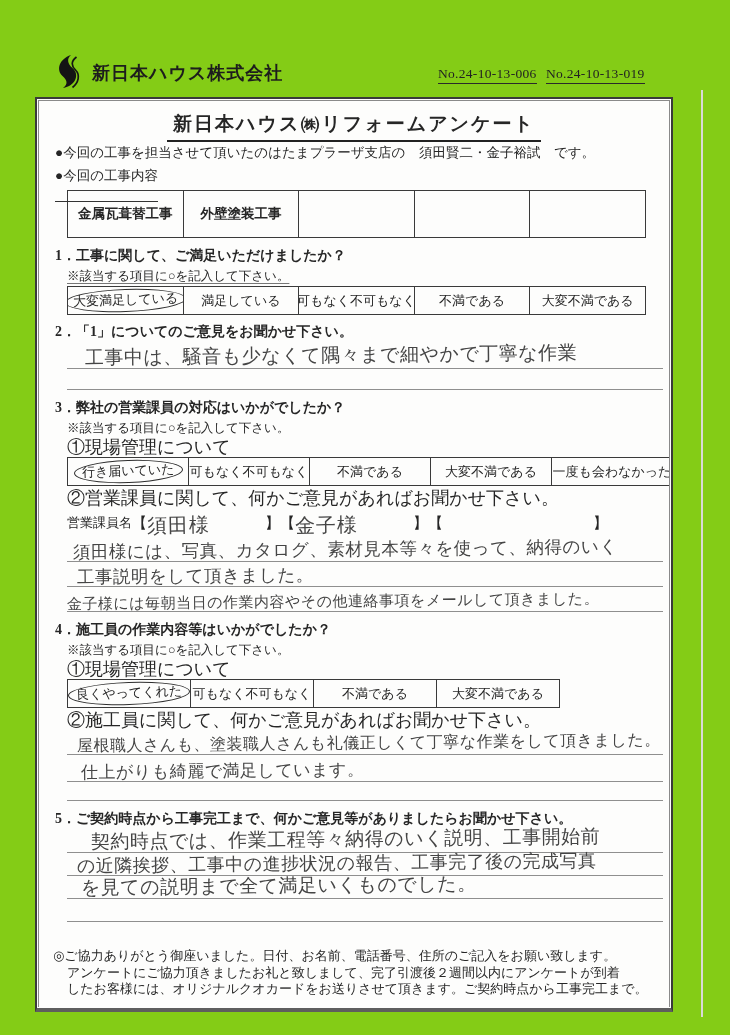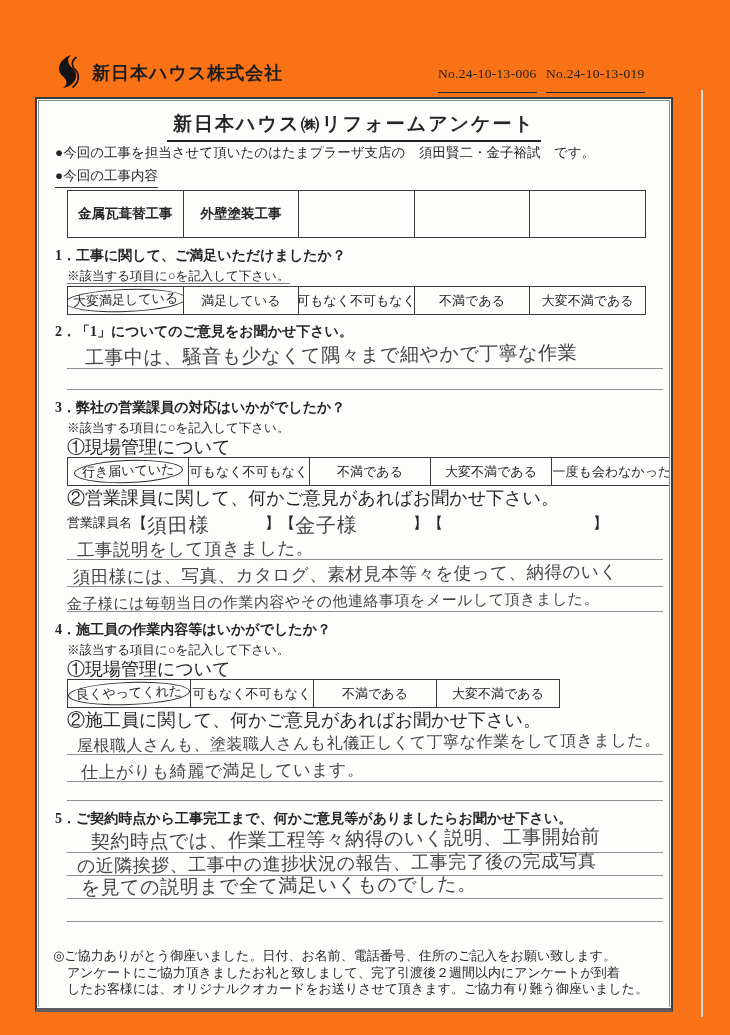--- a/index.html
+++ b/index.html
@@ -1,39 +1,39 @@
 <!DOCTYPE html>
 <html><head>
 <meta charset="utf-8">
 <style>
   html,body{margin:0;padding:0;}
   body{background:#ffffff;font-family:"Liberation Serif","DejaVu Serif",serif;}
-  .page{position:relative;width:730px;height:1035px;background:#f97316;overflow:hidden;color:#262626;}
+  .page{position:relative;width:730px;height:1035px;background:#84cc16;overflow:hidden;color:#262626;}
 
   
   .hdr{position:absolute;top:54px;left:50px;width:660px;height:40px;}
   .logo{position:absolute;left:0;top:0;width:36px;height:36px;}
   .coname{position:absolute;left:42px;top:7px;font-family:"Liberation Sans","DejaVu Sans",sans-serif;
           font-weight:bold;font-size:18px;letter-spacing:1px;color:#1d1d1d;}
   .docnum{position:absolute;top:12px;font-size:13.5px;letter-spacing:.3px;
-          border-bottom:1px solid #2a2a2a;padding-bottom:10px;color:#222;}
+          border-bottom:1px solid #2a2a2a;padding-bottom:1px;color:#222;}
   .n1{left:388px;} .n2{left:496px;}
 
   
   .box{position:absolute;left:35px;top:97px;width:638px;height:915px;
        border:2px solid #3a3a3a;border-bottom:4px solid #5e5e5e;box-sizing:border-box;background:#fdfdfc;}
   .inner{position:absolute;inset:1px;border:1px solid #8a8a8a;border-bottom:none;padding-top:4px;box-sizing:border-box;overflow:hidden;}
   .edge{position:absolute;left:701px;top:90px;width:2px;height:927px;background:#d9d9d7;}
 
   .title-row{text-align:center;margin-top:6px;height:28px;}
   .title{display:inline-block;font-size:19px;font-weight:bold;letter-spacing:2px;
          border-bottom:2px solid #222;padding:0 6px 3px;}
 
   .bullet{margin:5px 0 0 16px;font-size:13.5px;line-height:18px;}
-  .u-label{border-bottom:1.5px solid #333;padding-bottom:4px;}
+  .u-label{border-bottom:1.5px solid #333;padding-bottom:18px;}
 
   .tbl{display:flex;border:1.5px solid #3a3a3a;margin-left:28px;background:#fdfdfc;}
   .tbl .cell{flex:1;border-left:1.5px solid #3a3a3a;display:flex;align-items:center;justify-content:center;
              font-size:13px;white-space:nowrap;overflow:hidden;}
   .tbl .cell:first-child{border-left:none;}
   .work-tbl{width:577px;height:46px;margin-top:5px;}
   .work-tbl .cell{font-weight:bold;font-size:13.5px;}
   .opt-tbl{height:27px;}
   .t-q1{width:577px;margin-top:2px;}
   .t-q3{width:604px;margin-top:2px;}
@@ -145,25 +145,25 @@
         <span class="br">】</span>
         <span class="br">【</span>
         <span class="slot slot-2"><span class="hw-inline">金子様</span></span>
         <span class="br">】</span>
         <span class="br">【</span>
         <span class="slot slot-3"><span class="hw-inline"></span></span>
         <span class="br">】</span>
       </div>
 
       <div class="lines">
+        <div class="ln h26">
+          <span class="hw" style="left:6px;font-size:17.5px">須田様には、写真、カタログ、素材見本等々を使って、納得のいく</span>
+        </div>
         <div class="ln h24">
           <span class="hw" style="left:10px;font-size:17.5px">工事説明をして頂きました。</span>
-        </div>
-        <div class="ln h26">
-          <span class="hw" style="left:6px;font-size:17.5px">須田様には、写真、カタログ、素材見本等々を使って、納得のいく</span>
         </div>
         <div class="ln h24">
           <span class="hw" style="left:0px;font-size:15px">金子様には毎朝当日の作業内容やその他連絡事項をメールして頂きました。</span>
         </div>
       </div>
 
       <div class="q-head">4．施工員の作業内容等はいかがでしたか？</div>
       <div class="note">※該当する項目に○を記入して下さい。</div>
       <div class="sub">①現場管理について</div>
       <div class="tbl opt-tbl t-q4">
@@ -196,18 +196,18 @@
         </div>
         <div class="ln h22">
           <span class="hw" style="left:14px;font-size:19px">を見ての説明まで全て満足いくものでした。</span>
         </div>
         <div class="ln h22"></div>
       </div>
 
       <div class="footer">
         <div>◎ご協力ありがとう御座いました。日付、お名前、電話番号、住所のご記入をお願い致します。</div>
         <div class="f2">アンケートにご協力頂きましたお礼と致しまして、完了引渡後２週間以内にアンケートが到着</div>
-        <div class="f2">したお客様には、オリジナルクオカードをお送りさせて頂きます。ご協力有り難う御座いました。</div>
+        <div class="f2">したお客様には、オリジナルクオカードをお送りさせて頂きます。ご契約時点から工事完工まで。</div>
       </div>
 
     </div>
   </div>
 </div>
 
 </body></html>

